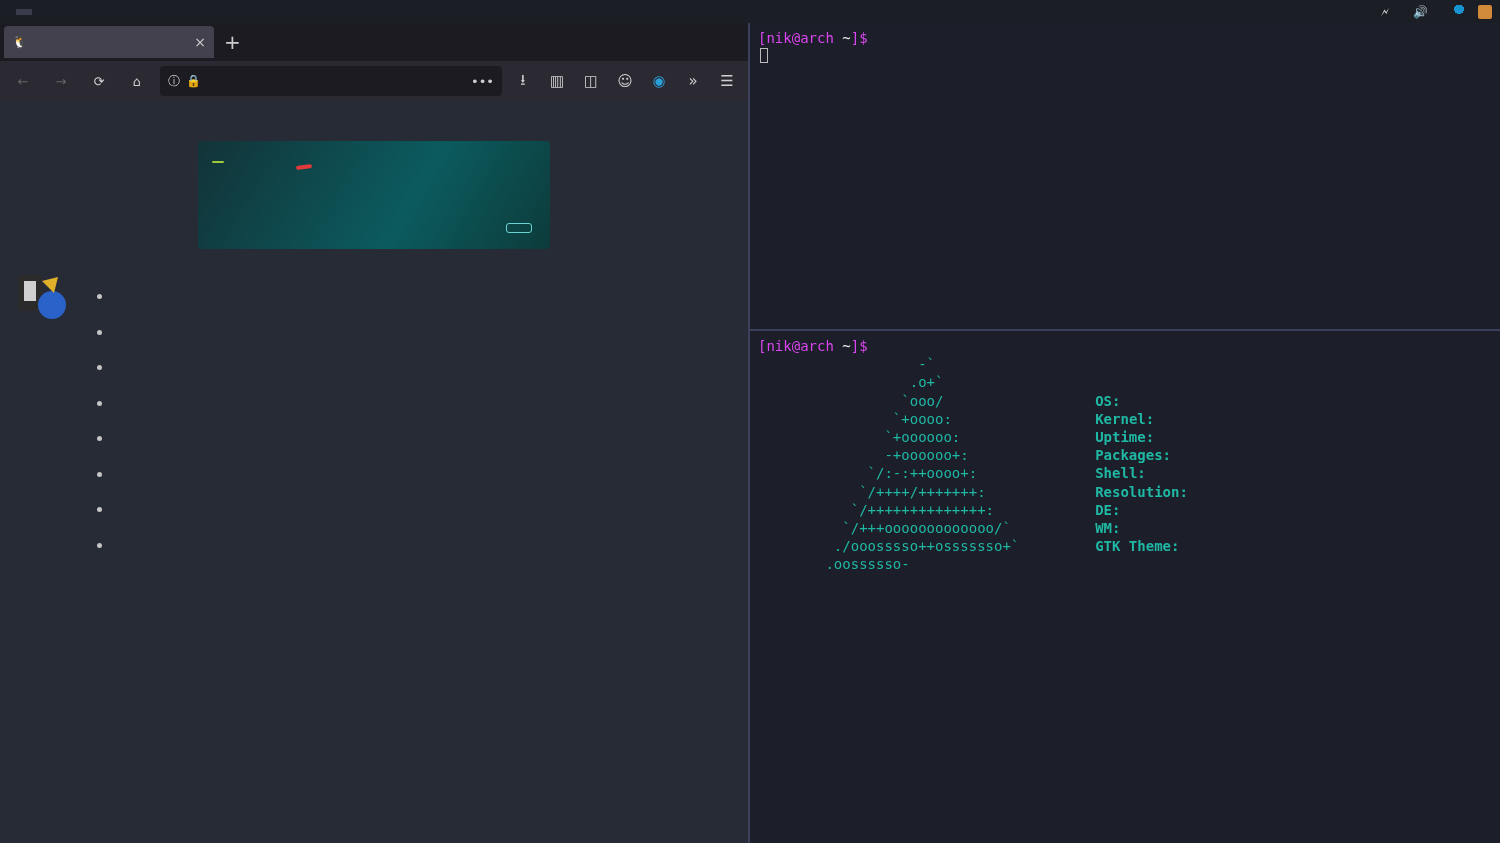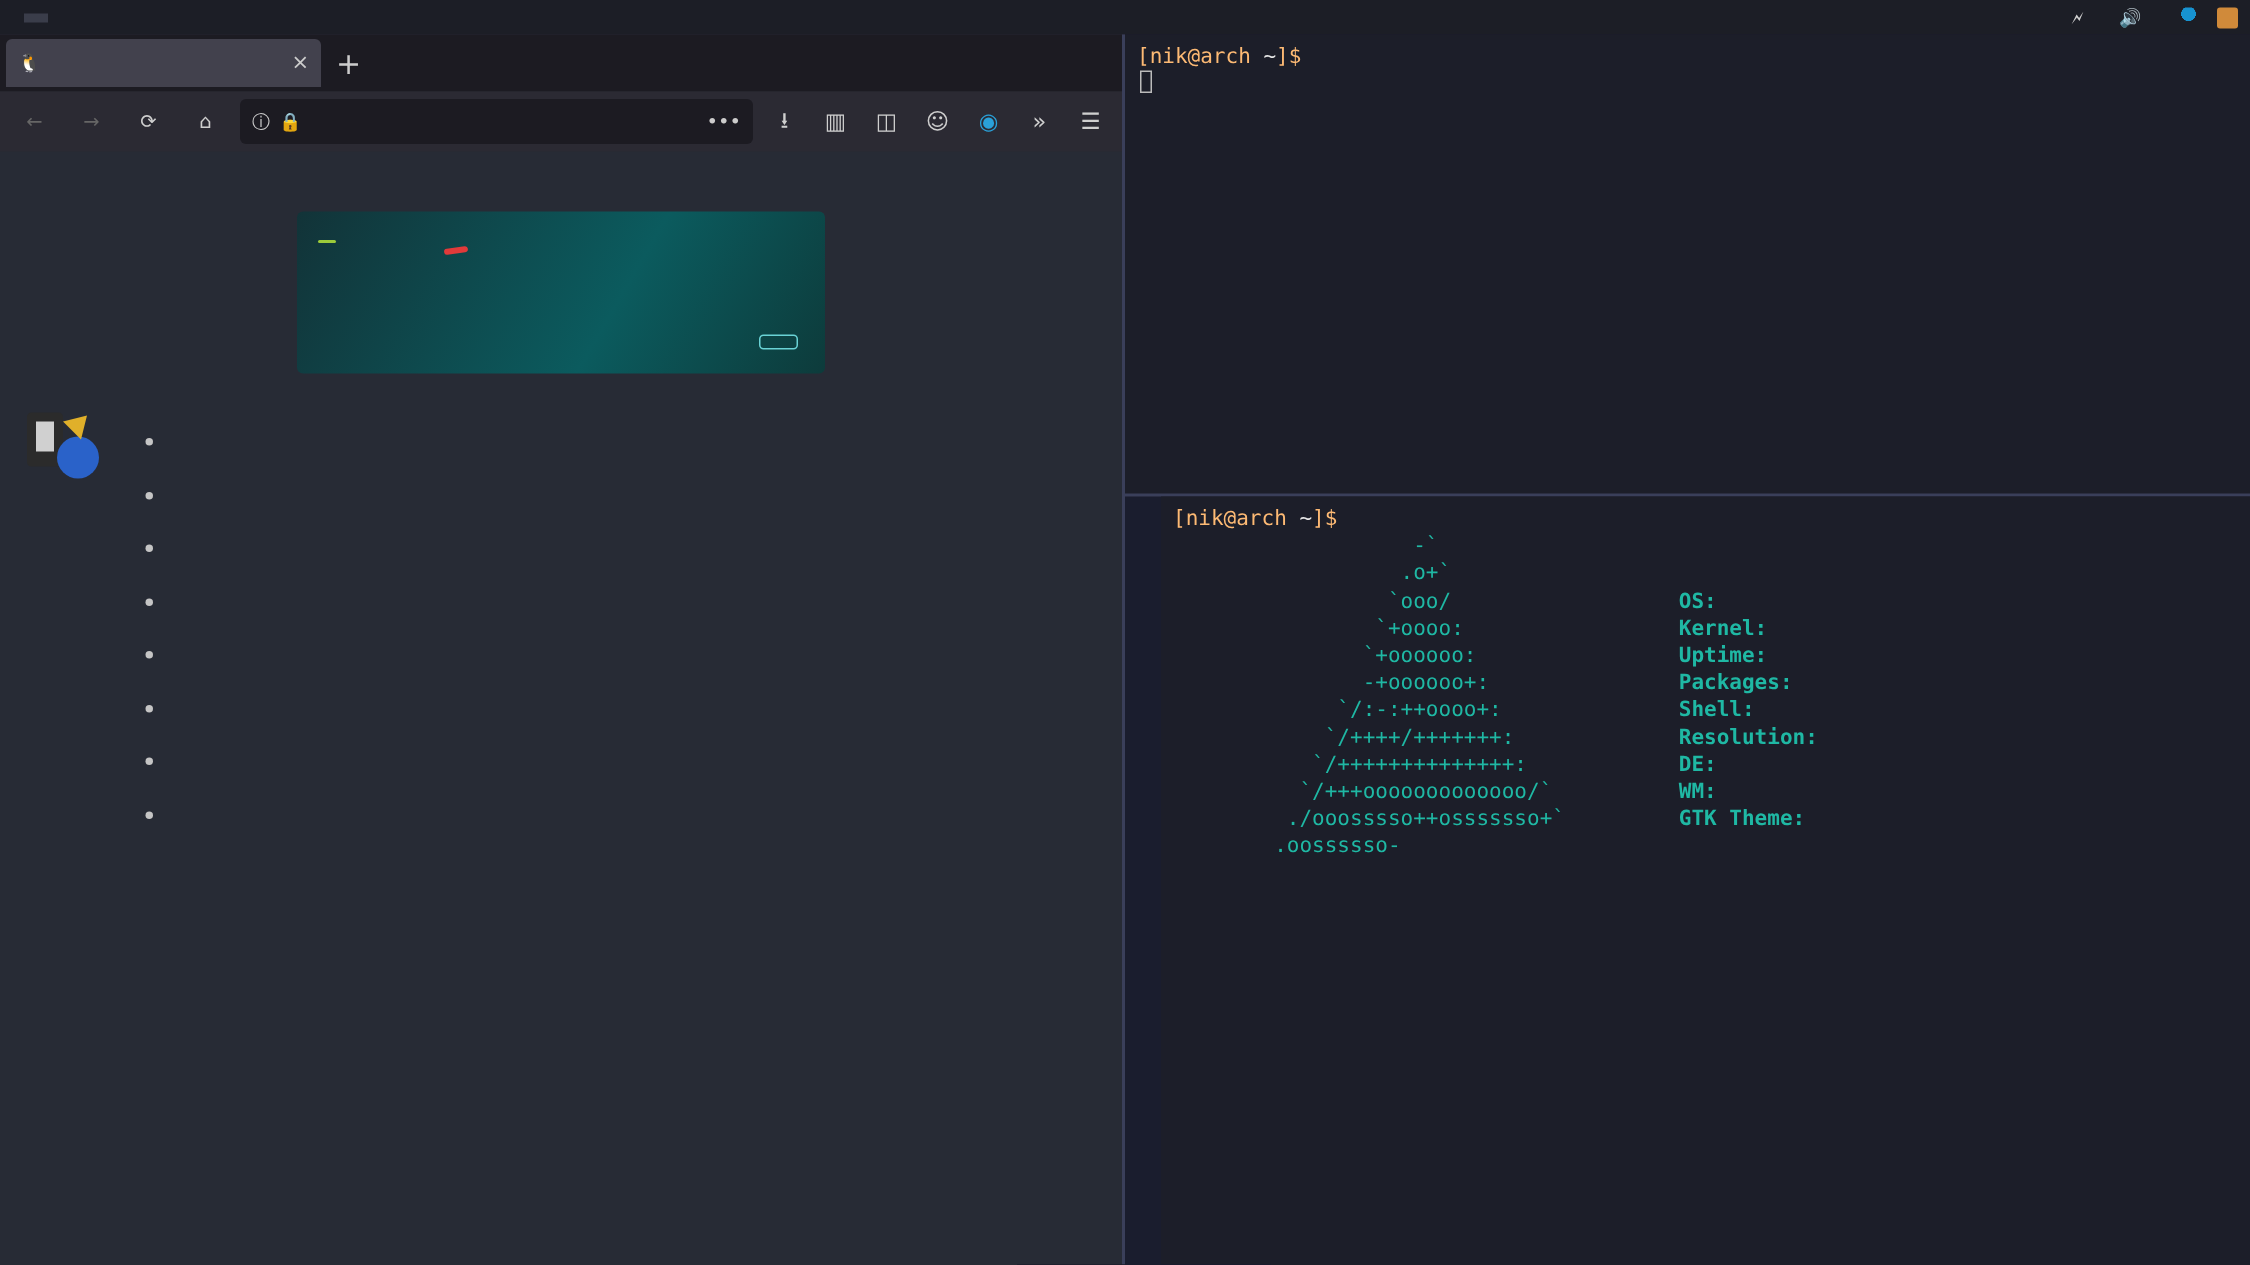--- a/index.html
+++ b/index.html
@@ -211,22 +211,22 @@
 .term {
   background: #1c1e29;
   font-family: "DejaVu Sans Mono", monospace;
   font-size: 14px;
   line-height: 1.3;
   padding: 6px 8px;
   color: #d1d1d1;
   white-space: pre;
 }
 .term1 { height: 308px; border-bottom: 2px solid #3a3f5a; overflow:hidden;}
-.term2 { flex: 1; overflow:hidden;margin-left:24px;}
-.prompt-user { color: #fdba74; }
+.term2 { flex: 1; overflow:hidden;}
+.prompt-user { color: #d946ef; }
 .ascii       { color: #1fb8a4; }
 .key         { color: #1fb8a4; font-weight: bold; }
 .val         { color: #e6e6e6; }
 .cursor-block{
   display:inline-block;width:8px;height:15px;
   border:1px solid #bbb; margin-left:2px; vertical-align:-2px;
 }
 </style>
 </head>
 <body>

